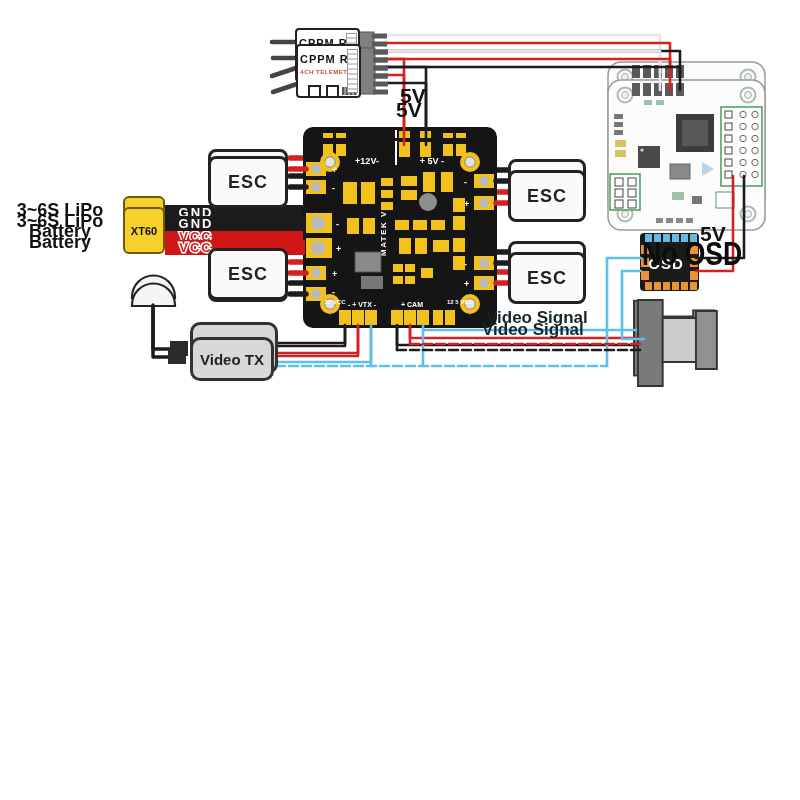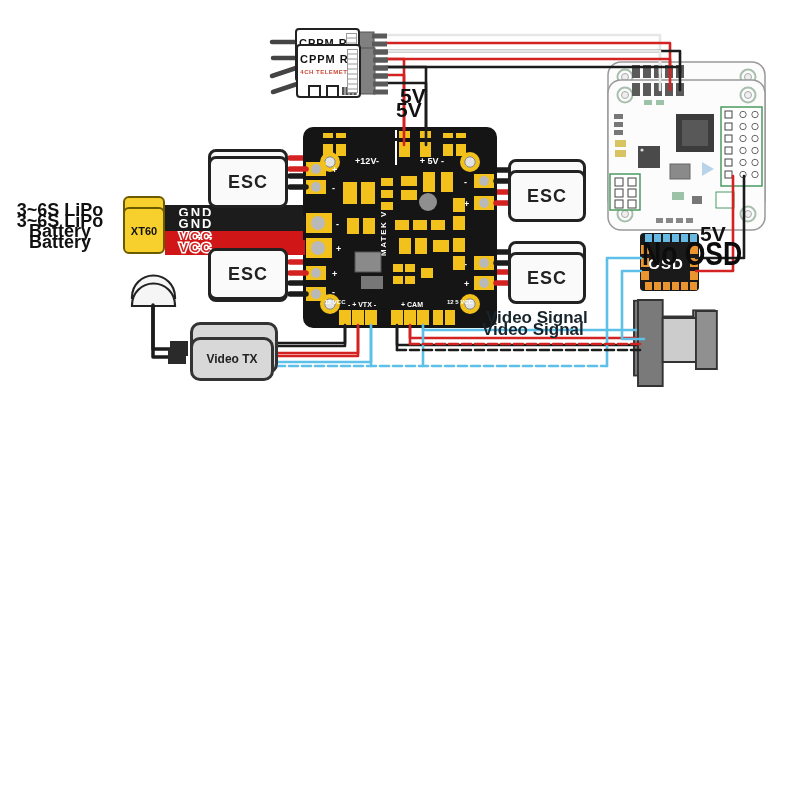--- a/index.html
+++ b/index.html
@@ -9,21 +9,21 @@
   svg.art{position:absolute;left:0;top:0;z-index:1}
   .ov{position:absolute;z-index:2;box-sizing:border-box}
   .box{display:flex;align-items:center;justify-content:center;font-weight:bold}
   .escbox{background:var(--esc_bg);border:3px solid #222;border-radius:8px;font-size:18px;letter-spacing:1px;color:#222}
   .rxbox{background:#fff;border:2px solid #222;border-radius:4px;display:flex;flex-direction:column;align-items:center;padding-top:7px}
   .rx-title{font-size:11px;font-weight:bold;letter-spacing:1px;color:#111}
   .rx-sub{font-size:6px;color:var(--rx_sub_red);margin-top:4px;letter-spacing:.5px;font-weight:bold}
   .rx-sq{position:absolute;bottom:-2px;width:9px;height:9px;background:#fff;border:2px solid #222}
   .rx-dots{position:absolute;right:2px;bottom:1px;width:15px;height:8px;background:repeating-linear-gradient(90deg,#555 0 2px,#999 2px 4px)}
   .rx-head{position:absolute;right:1px;top:3px;width:9px;height:42px;border:1px solid #999;background:repeating-linear-gradient(#fff 0 3px,#ccc 3px 5px)}
-  .txbox{background:var(--tx_gray);border:3px solid #333;border-radius:10px;font-size:12px;color:#222}
+  .txbox{background:var(--tx_gray);border:3px solid #333;border-radius:10px;font-size:15px;color:#222}
   .xt60box{background:var(--xt60_yellow);border:2px solid #6b5b00;border-radius:6px;font-size:11px;color:#111}
   .battery{font-size:18px;font-weight:bold;text-align:center;line-height:21px;color:#111}
   .lbl5v{font-size:21px;font-weight:bold;color:#111}
   .vsignal{font-size:17px;font-weight:bold;color:#17242b}
   .noosd{font-size:34px;font-weight:900;color:#0c0c0c;transform:scaleX(.78);transform-origin:left;letter-spacing:0px;white-space:nowrap}
   .wire{fill:none;stroke-width:2.6;stroke-linejoin:round;stroke-linecap:round}
   .thick{stroke-width:5.5}
   .stem{stroke-width:3.5}
   .dash{stroke-dasharray:9 4}
   .w-red{stroke:var(--wire_red)} .w-black{stroke:var(--wire_black)}

